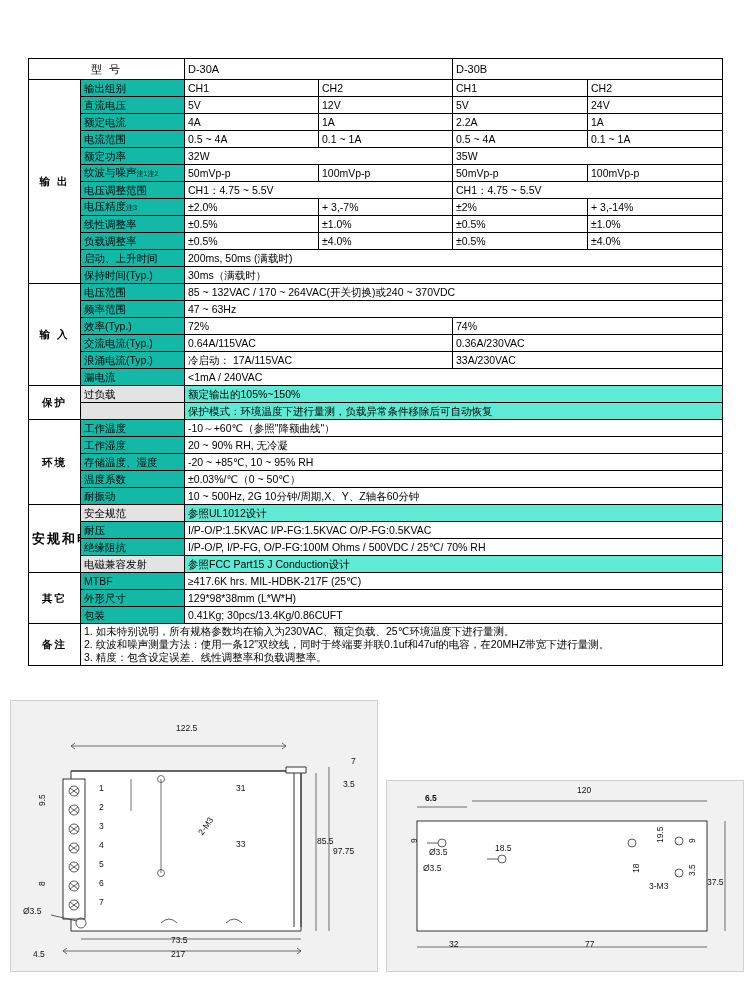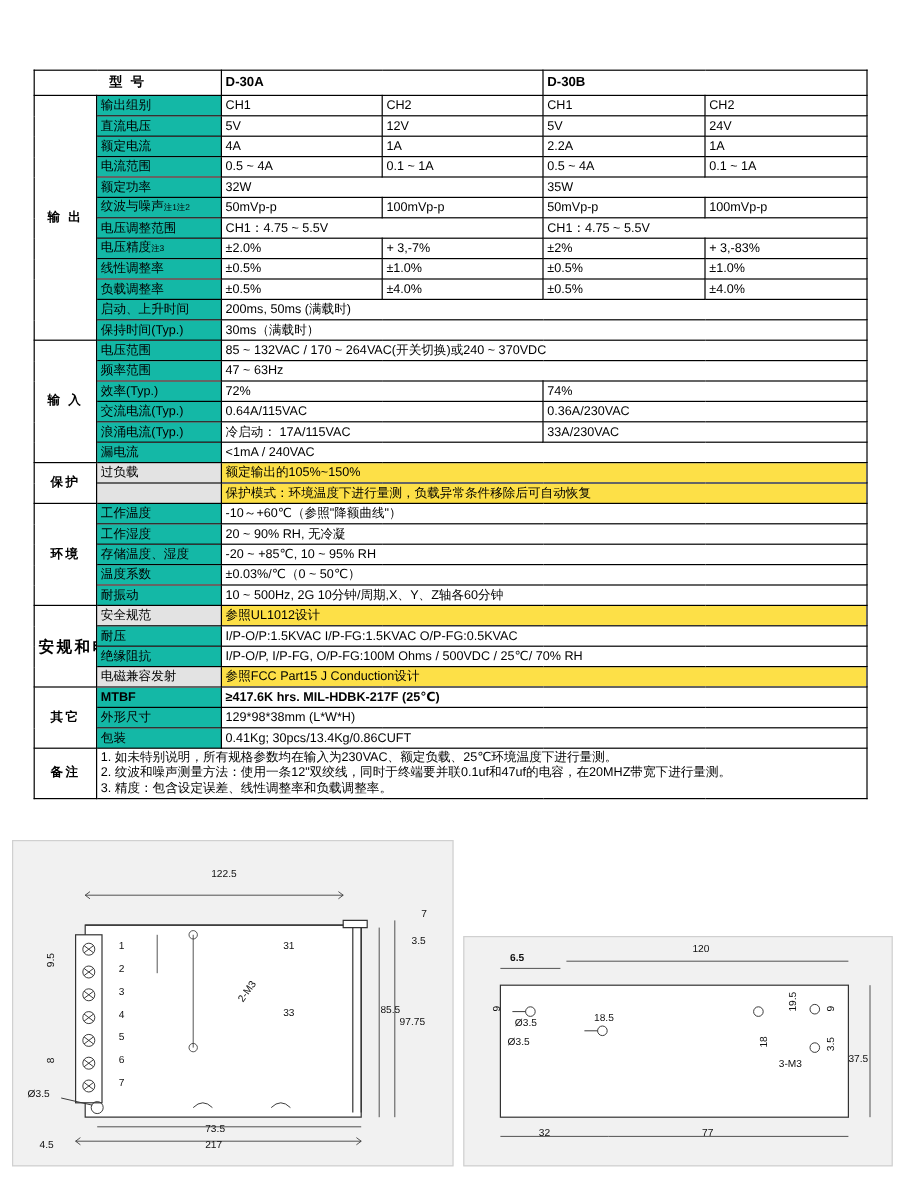--- a/index.html
+++ b/index.html
@@ -39,22 +39,22 @@
     white-space:nowrap;
     overflow:hidden;
   }
   .grp{
     text-align:center;font-size:14px;font-weight:bold;letter-spacing:2px;
     width:52px;
   }
   .lbl{width:104px;background:#14b8a6;}
   .lbl.sh{background:#e3e3e3;}
   .val{background:#ffffff;}
-  .val.sh{background:#fde047;margin-left:16px;}
-  .b{font-weight:bold;}
+  .val.sh{background:#5eead4;margin-left:16px;}
+  .b{font-weight:normal;}
   .sub{font-size:7px;}
   .modelrow td{height:18px;font-size:11px;}
   .note{
     font-size:7.5px;line-height:11px;white-space:normal;padding:3px 4px;
   }
   .note div{margin:0;}
 
   
   .draw-left{
     position:absolute;left:10px;top:700px;width:366px;height:270px;
@@ -135,21 +135,21 @@
       <tr>
         <td class="lbl">电压调整范围</td>
         <td class="val" colspan="2">CH1：4.75 ~ 5.5V</td>
         <td class="val" colspan="2">CH1：4.75 ~ 5.5V</td>
       </tr>
       <tr>
         <td class="lbl"><span>电压精度</span><span class="sub">注3</span></td>
         <td class="val">±2.0%</td>
         <td class="val">+ 3,-7%</td>
         <td class="val">±2%</td>
-        <td class="val">+ 3,-83%</td>
+        <td class="val">+ 3,-14%</td>
       </tr>
       <tr>
         <td class="lbl">线性调整率</td>
         <td class="val">±0.5%</td>
         <td class="val">±1.0%</td>
         <td class="val">±0.5%</td>
         <td class="val">±1.0%</td>
       </tr>
       <tr>
         <td class="lbl">负载调整率</td>

